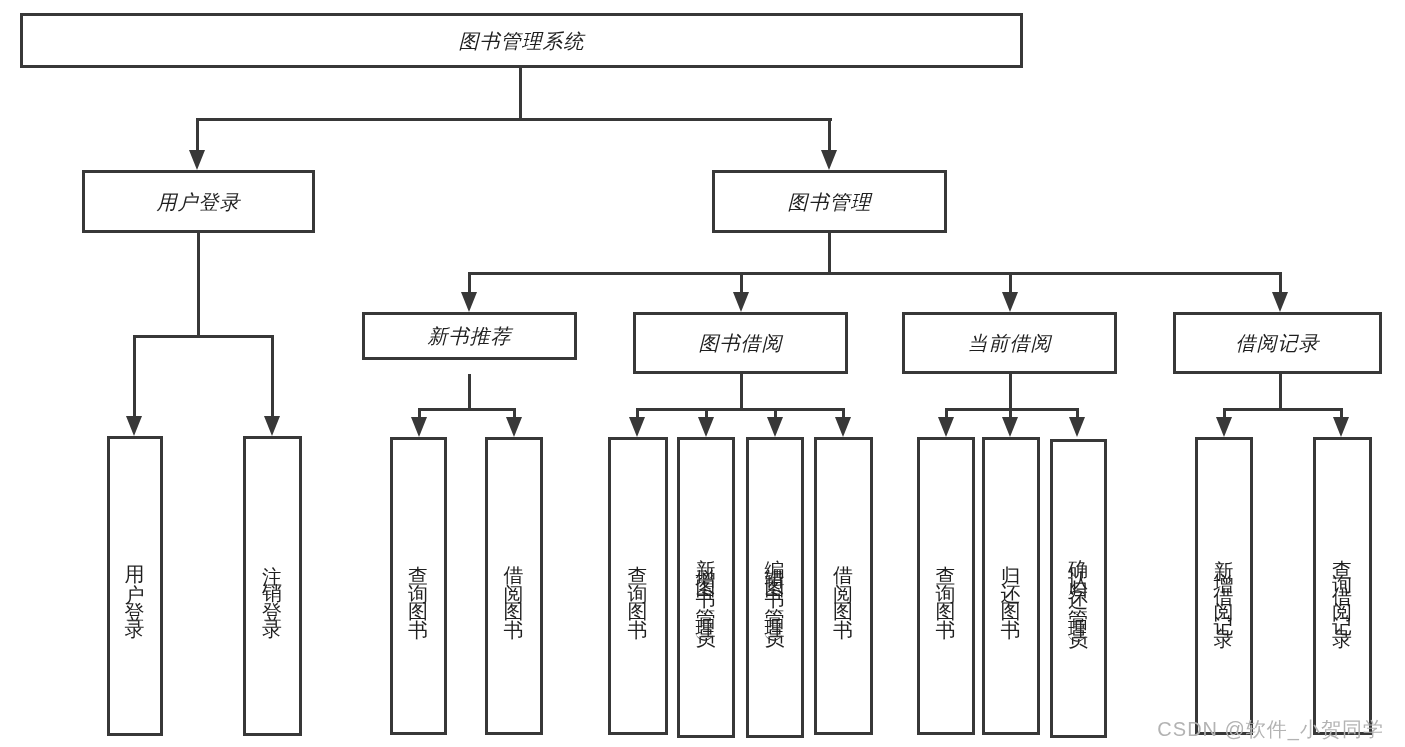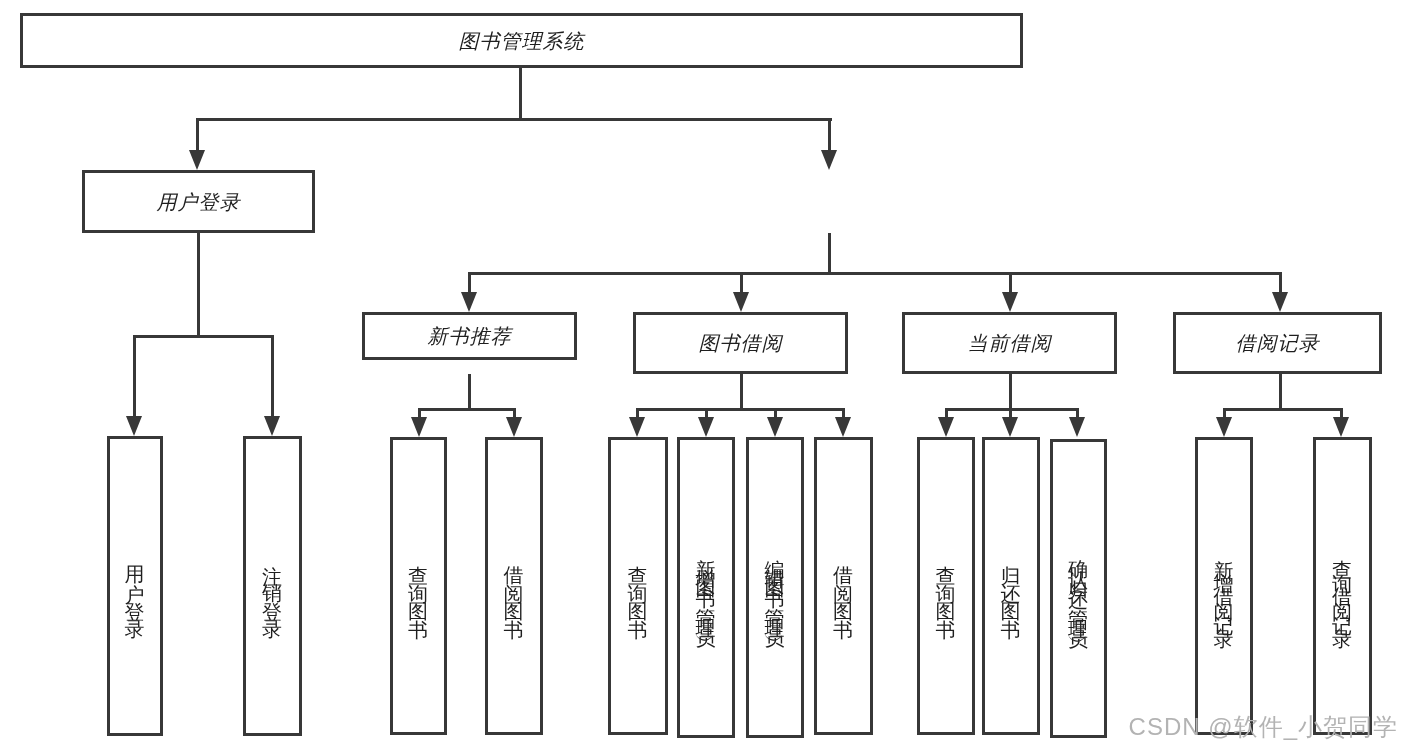--- a/index.html
+++ b/index.html
@@ -42,22 +42,22 @@
   .vline{width:3px;}
   .arrow{
     position:absolute;
     width:0;height:0;
     border-left:8px solid transparent;
     border-right:8px solid transparent;
     border-top:20px solid var(--line);
   }
   .watermark{
     position:absolute;
-    right:7px;bottom:4px;
-    font-size:24px;
+    right:21px;bottom:4px;
+    font-size:20px;
     color:var(--watermark);
     letter-spacing:1px;
     z-index:5;
     white-space:nowrap;
   }
 </style>
 </head>
 <body>
 
 <div id="canvas">
@@ -68,20 +68,23 @@
 
   <div class="vline" style="left:519px;top:67px;height:54px"></div>
   <div class="hline" style="left:196px;top:118px;width:636px"></div>
   <div class="vline" style="left:196px;top:118px;height:34px"></div>
   <div class="arrow" style="left:189px;top:150px"></div>
   <div class="vline" style="left:828px;top:118px;height:34px"></div>
   <div class="arrow" style="left:821px;top:150px"></div>
 
   <div class="node hnode" style="left:82px;top:170px;width:233px;height:63px">
     <span>用户登录</span>
+  </div>
+  <div class="node hnode" style="left:712px;top:170px;width:235px;height:63px">
+    <span>图书管理</span>
   </div>
 
   <div class="vline" style="left:197px;top:233px;height:105px"></div>
   <div class="hline" style="left:133px;top:335px;width:141px"></div>
   <div class="vline" style="left:133px;top:335px;height:83px"></div>
   <div class="arrow" style="left:126px;top:416px"></div>
   <div class="vline" style="left:271px;top:335px;height:83px"></div>
   <div class="arrow" style="left:264px;top:416px"></div>
 
   <div class="node vnode ls18" style="left:107px;top:436px;width:56px;height:300px">

